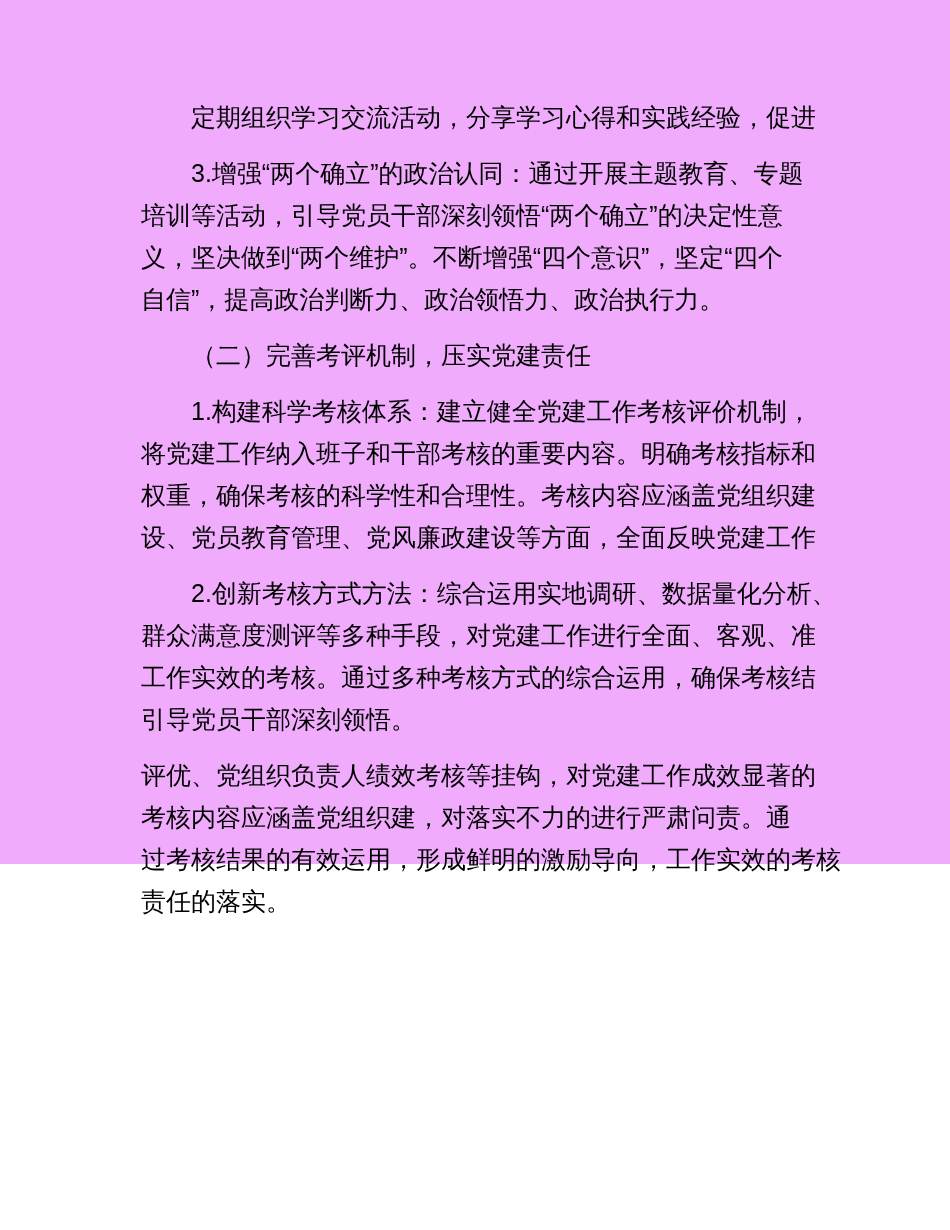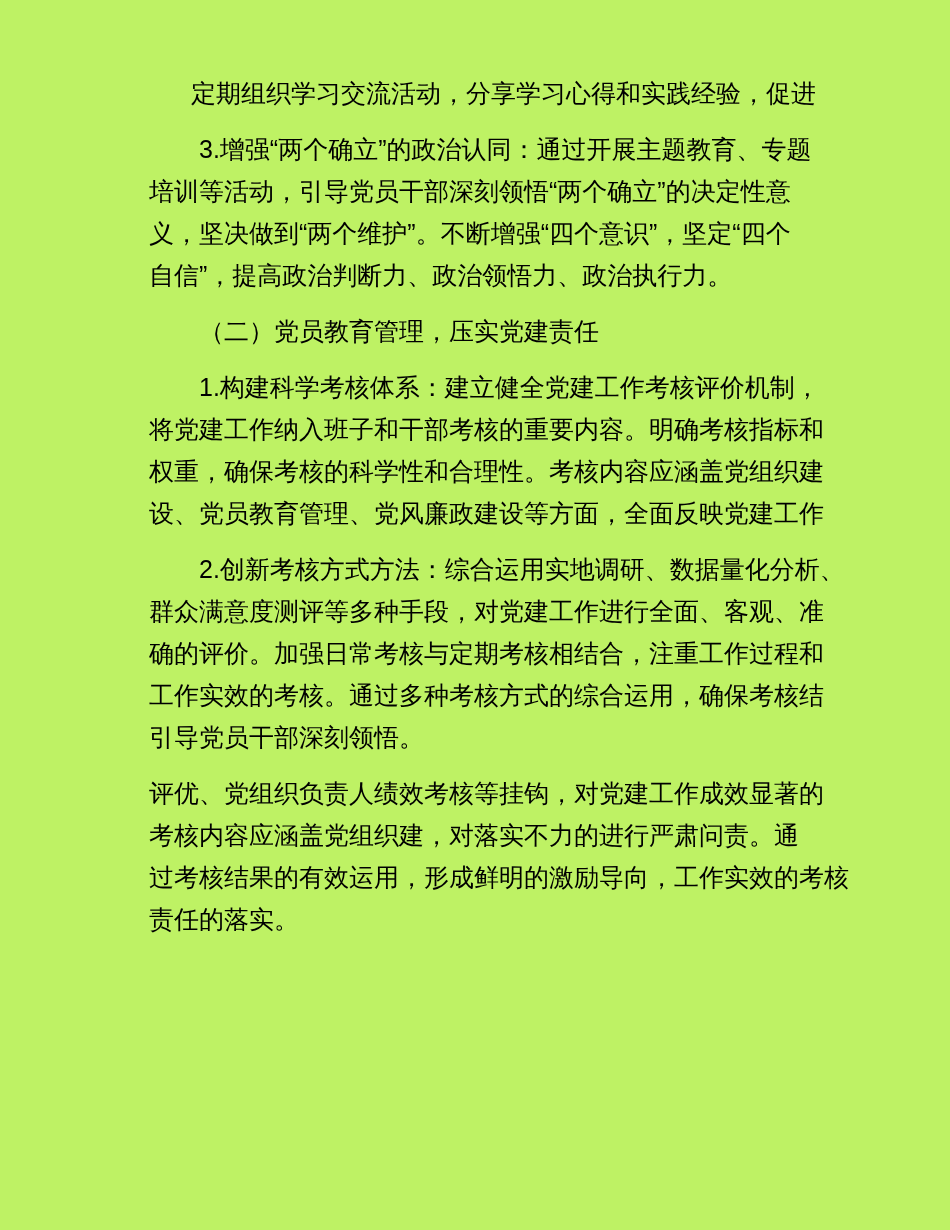--- a/index.html
+++ b/index.html
@@ -9,32 +9,31 @@
   }
   body {
     width: 950px;
     height: 1230px;
     overflow: hidden;
     font-family: "Liberation Sans", sans-serif;
   }
   .page {
     box-sizing: border-box;
     width: 950px;
-    height: 1230px;
-    padding: 72px 0 0 141px;
-    background: #bef264;
+    height: 864px;
+    padding: 96px 0 0 141px;
+    background: #f0abfc;
     color: #000000;
   }
   .para {
     margin: 0;
     padding: 0;
   }
   .para + .para {
     margin-top: 14px;
-    margin-left: 8px;
   }
   .line {
     font-size: 25px;
     line-height: 42px;
     height: 42px;
     white-space: nowrap;
     letter-spacing: 0;
     color: #000000;
   }
   .indent {
@@ -51,34 +50,33 @@
   </div>
 
   <div class="para">
     <div class="line indent">3.增强“两个确立”的政治认同：通过开展主题教育、专题</div>
     <div class="line">培训等活动，引导党员干部深刻领悟“两个确立”的决定性意</div>
     <div class="line">义，坚决做到“两个维护”。不断增强“四个意识”，坚定“四个</div>
     <div class="line">自信”，提高政治判断力、政治领悟力、政治执行力。</div>
   </div>
 
   <div class="para">
-    <div class="line indent">（二）党员教育管理，压实党建责任</div>
+    <div class="line indent">（二）完善考评机制，压实党建责任</div>
   </div>
 
   <div class="para">
     <div class="line indent">1.构建科学考核体系：建立健全党建工作考核评价机制，</div>
     <div class="line">将党建工作纳入班子和干部考核的重要内容。明确考核指标和</div>
     <div class="line">权重，确保考核的科学性和合理性。考核内容应涵盖党组织建</div>
     <div class="line">设、党员教育管理、党风廉政建设等方面，全面反映党建工作</div>
   </div>
 
   <div class="para">
     <div class="line indent">2.创新考核方式方法：综合运用实地调研、数据量化分析、</div>
     <div class="line">群众满意度测评等多种手段，对党建工作进行全面、客观、准</div>
-    <div class="line">确的评价。加强日常考核与定期考核相结合，注重工作过程和</div>
     <div class="line">工作实效的考核。通过多种考核方式的综合运用，确保考核结</div>
     <div class="line">引导党员干部深刻领悟。</div>
   </div>
 
   <div class="para">
     <div class="line">评优、党组织负责人绩效考核等挂钩，对党建工作成效显著的</div>
     <div class="line">考核内容应涵盖党组织建，对落实不力的进行严肃问责。通</div>
     <div class="line">过考核结果的有效运用，形成鲜明的激励导向，工作实效的考核</div>
     <div class="line">责任的落实。</div>
   </div>

